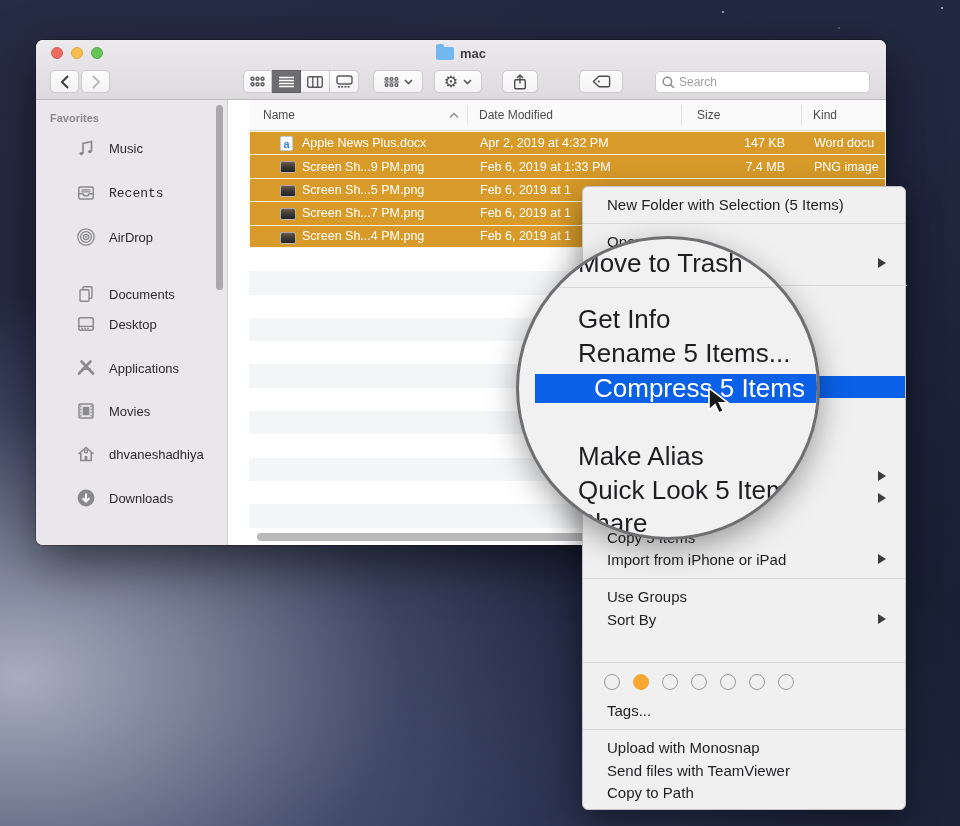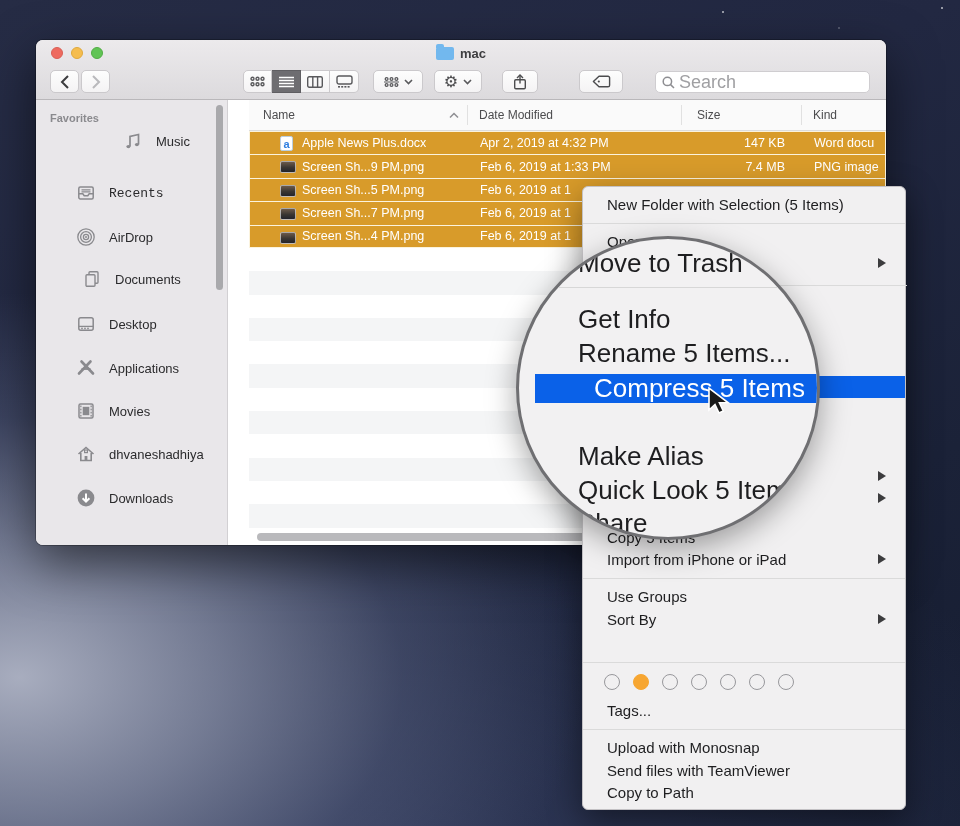--- a/index.html
+++ b/index.html
@@ -32,21 +32,21 @@
     border:1px solid #cbc9cc; border-radius:5px; display:flex; align-items:center; justify-content:center; color:#545456; }
   .seg { display:flex; }
   .seg .sg { width:29px; height:23px; display:flex; align-items:center; justify-content:center;
     background:linear-gradient(#fdfdfd,#f4f3f4); border:1px solid #cbc9cc; border-left-width:0; }
   .seg .sg:first-child { border-left-width:1px; border-radius:5px 0 0 5px; }
   .seg .sg:last-child { border-radius:0 5px 5px 0; }
   .seg .sg.sel { background:#6e6d71; border-color:#5f5e62; }
   .chev { margin-left:5px; }
   .searchfield { position:absolute; top:31px; left:619px; width:215px; height:22px;
     background:#fff; border:1px solid #cfcdd0; border-radius:5px; display:flex; align-items:center; padding:0 6px; gap:4px; }
-  .searchfield input { border:none; outline:none; flex:1; font-size:18px; color:#b91c1c; background:transparent; min-width:0;}
+  .searchfield input { border:none; outline:none; flex:1; font-size:12px; color:#b91c1c; background:transparent; min-width:0;}
   .searchfield input::placeholder { color:#a0a0a3; }
 
   
   .sidebar { position:absolute; left:0; top:60px; width:192px; bottom:0;
     background:#e9e7ea; border-right:1px solid #d2d0d3; }
   .favlabel { position:absolute; left:14px; top:12px; font-size:11px; font-weight:bold; color:#8a8a8e; }
   .sitem { position:absolute; left:0; width:100%; height:30px; display:flex; align-items:center; }
   .sitem .sic { width:22px; height:22px; margin-left:39px; display:flex; align-items:center; justify-content:center; color:#8a8a8e; }
   .sitem .slab { margin-left:12px; font-size:13px; color:#2b2b2d; }
   .vscroll { position:absolute; right:4px; top:5px; width:7px; height:185px; border-radius:4px; background:#a9a9ac; }
@@ -215,21 +215,21 @@
         <circle cx="5.4" cy="5.4" r="4.2" fill="none" stroke="#8e8e92" stroke-width="1.5"></circle>
         <line x1="8.6" y1="8.6" x2="12" y2="12" stroke="#8e8e92" stroke-width="1.5"></line>
       </svg>
       <input type="text" placeholder="Search" style="">
     </div>
   </div>
 
   <div class="sidebar">
     <div class="favlabel">Favorites</div>
 
-    <div class="sitem" style="top:26px;margin-left:47px;">
+    <div class="sitem" style="top:33px;">
       <span class="sic">
           <svg width="20" height="20" viewBox="0 0 20 20">
             <path d="M7 15.5 V5.5 L15.5 3.5 V13.5" fill="none" stroke="#8a8a8e" stroke-width="1.7"></path>
             <ellipse cx="5.4" cy="15.6" rx="2" ry="1.7" fill="#8a8a8e"></ellipse>
             <ellipse cx="13.9" cy="13.6" rx="2" ry="1.7" fill="#8a8a8e"></ellipse>
           </svg>
         </span>
       <span class="slab">Music</span>
     </div>
     <div class="sitem" style="top:78px;font-family:Liberation Mono, monospace;">
@@ -247,21 +247,21 @@
       <span class="sic">
           <svg width="20" height="20" viewBox="0 0 20 20">
             <circle cx="10" cy="10" r="8.2" fill="none" stroke="#8a8a8e" stroke-width="1.3"></circle>
             <circle cx="10" cy="10" r="5.4" fill="none" stroke="#8a8a8e" stroke-width="1.3"></circle>
             <circle cx="10" cy="10" r="2.6" fill="none" stroke="#8a8a8e" stroke-width="1.3"></circle>
             <circle cx="10" cy="10" r="1" fill="#8a8a8e"></circle>
           </svg>
         </span>
       <span class="slab">AirDrop</span>
     </div>
-    <div class="sitem" style="top:164px;padding-left:6px;">
+    <div class="sitem" style="top:179px;">
       <span class="sic">
           <svg width="20" height="20" viewBox="0 0 20 20">
             <rect x="7" y="2.8" width="9" height="11.5" rx="1" fill="#e9e7ea" stroke="#8a8a8e" stroke-width="1.4"></rect>
             <rect x="4" y="5.8" width="9" height="11.5" rx="1" fill="#e9e7ea" stroke="#8a8a8e" stroke-width="1.4"></rect>
           </svg>
         </span>
       <span class="slab">Documents</span>
     </div>
     <div class="sitem" style="top:209px;">
       <span class="sic">

